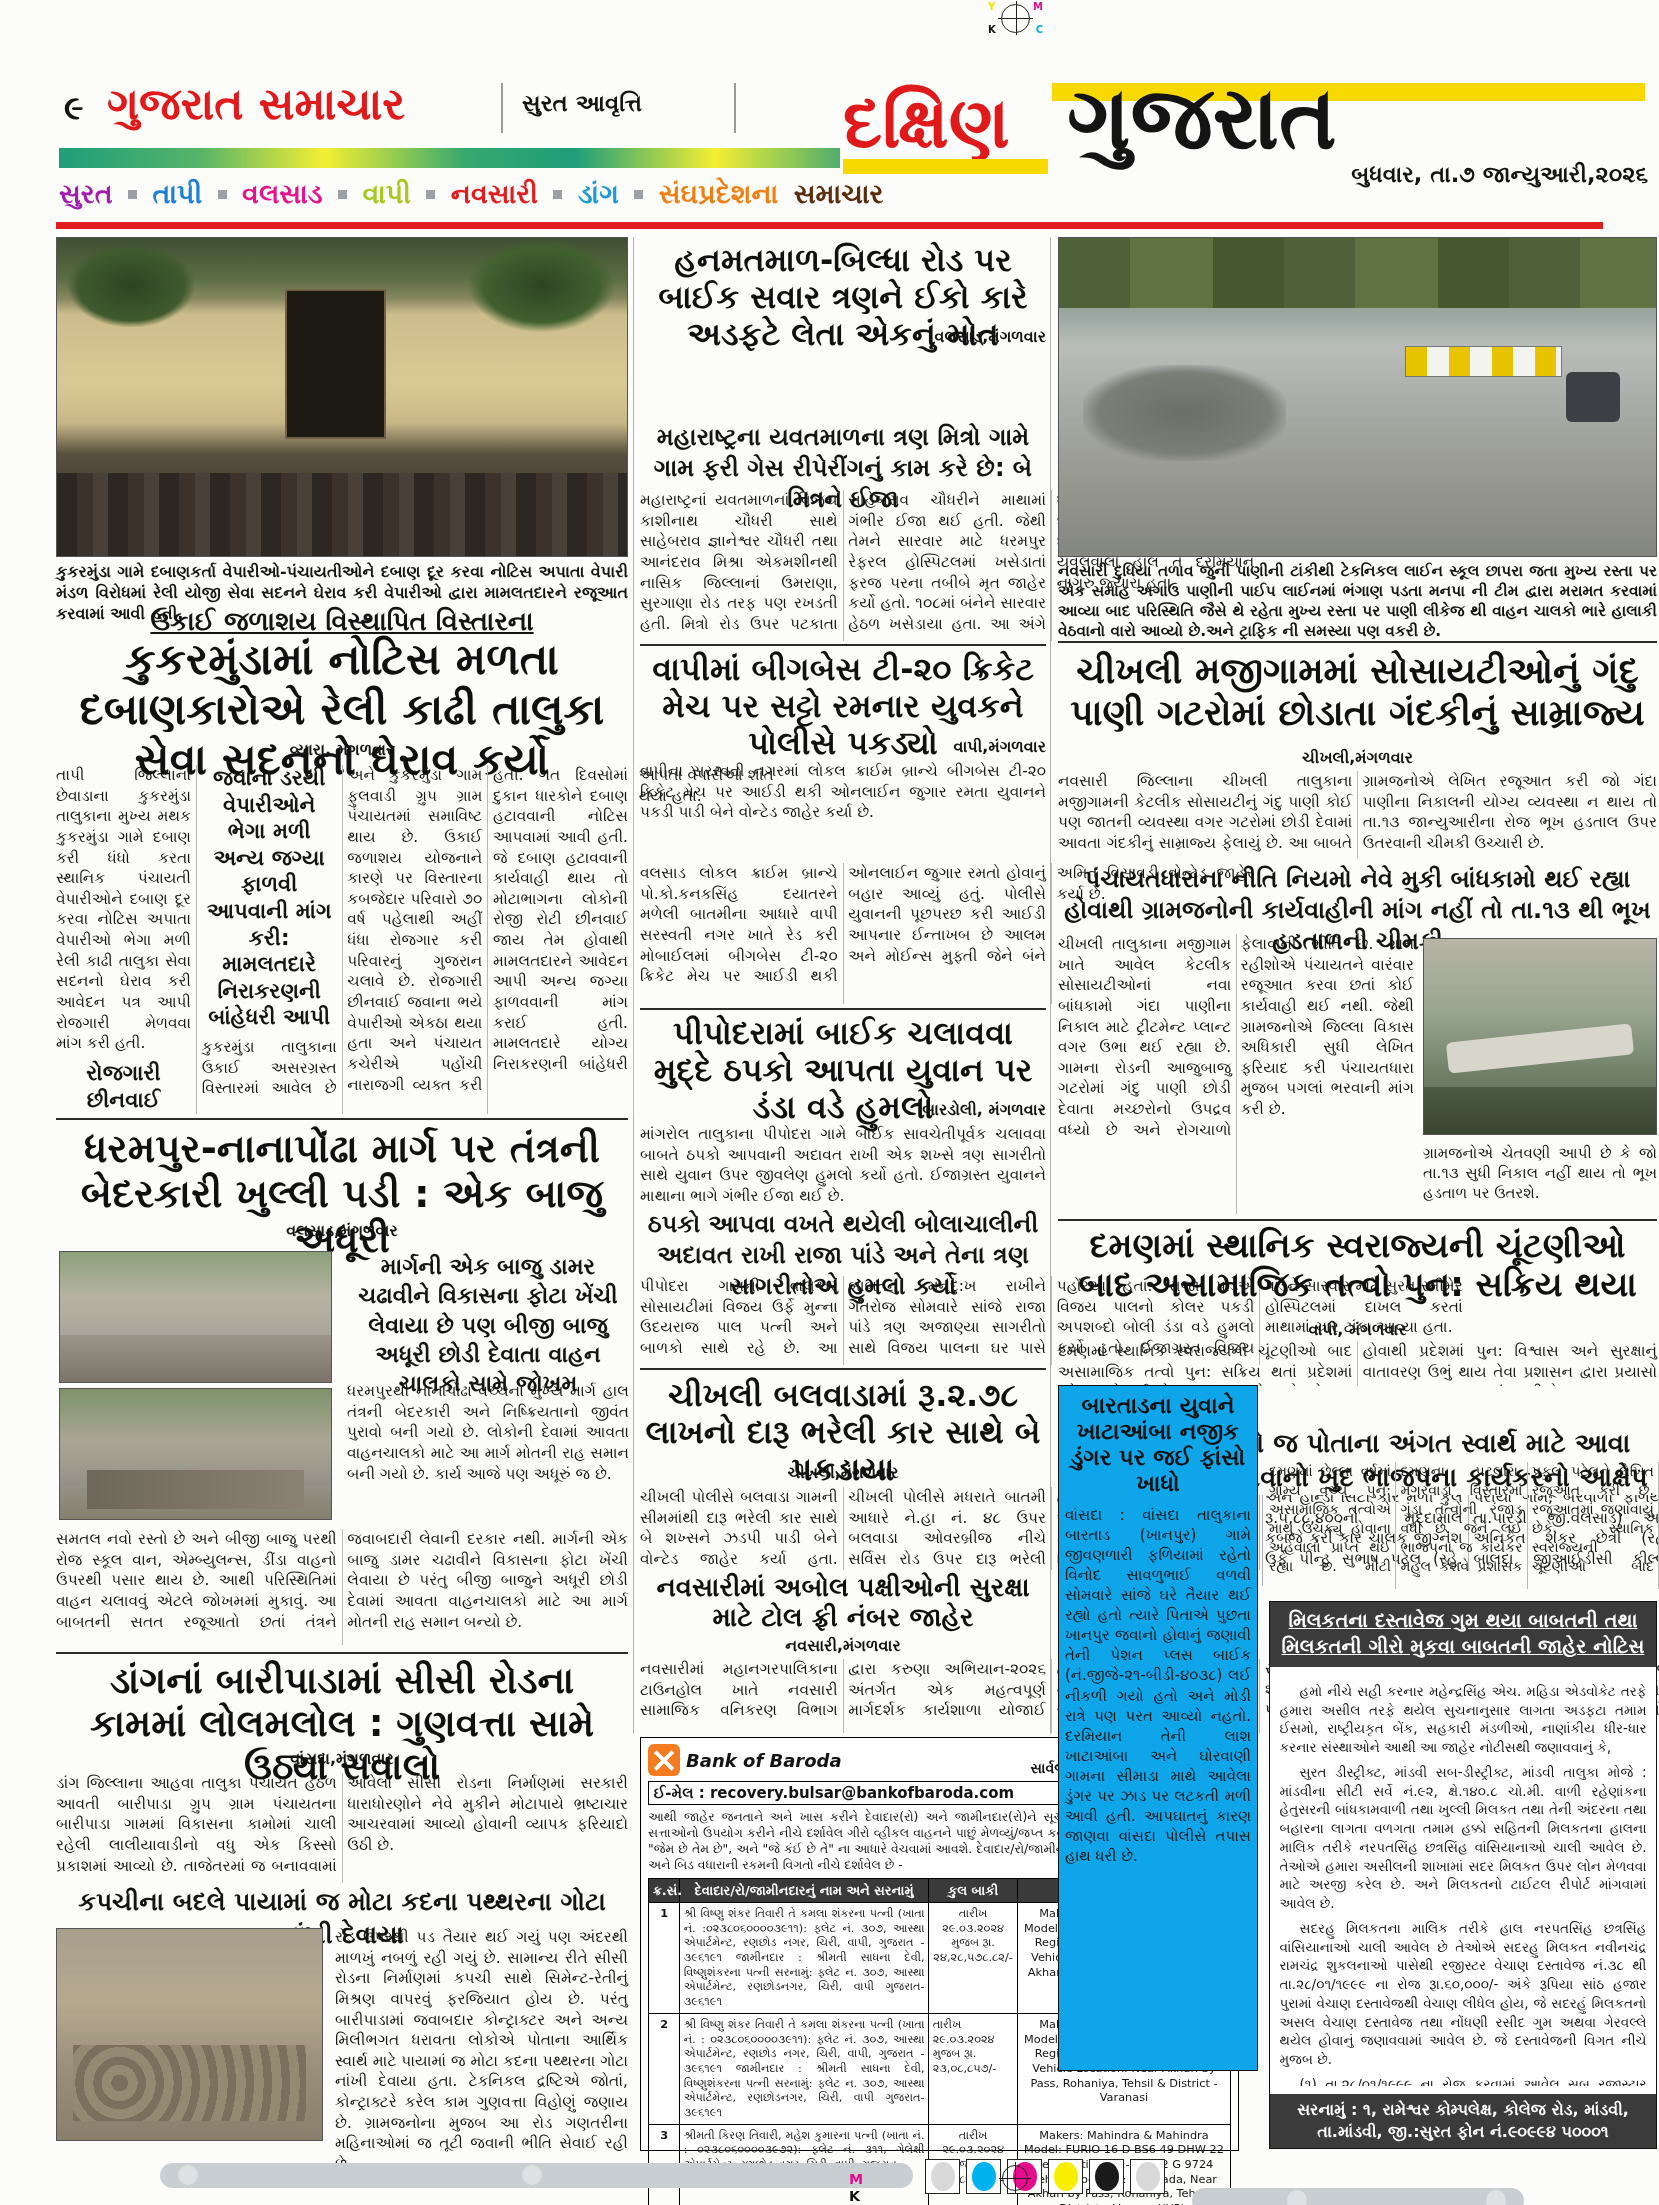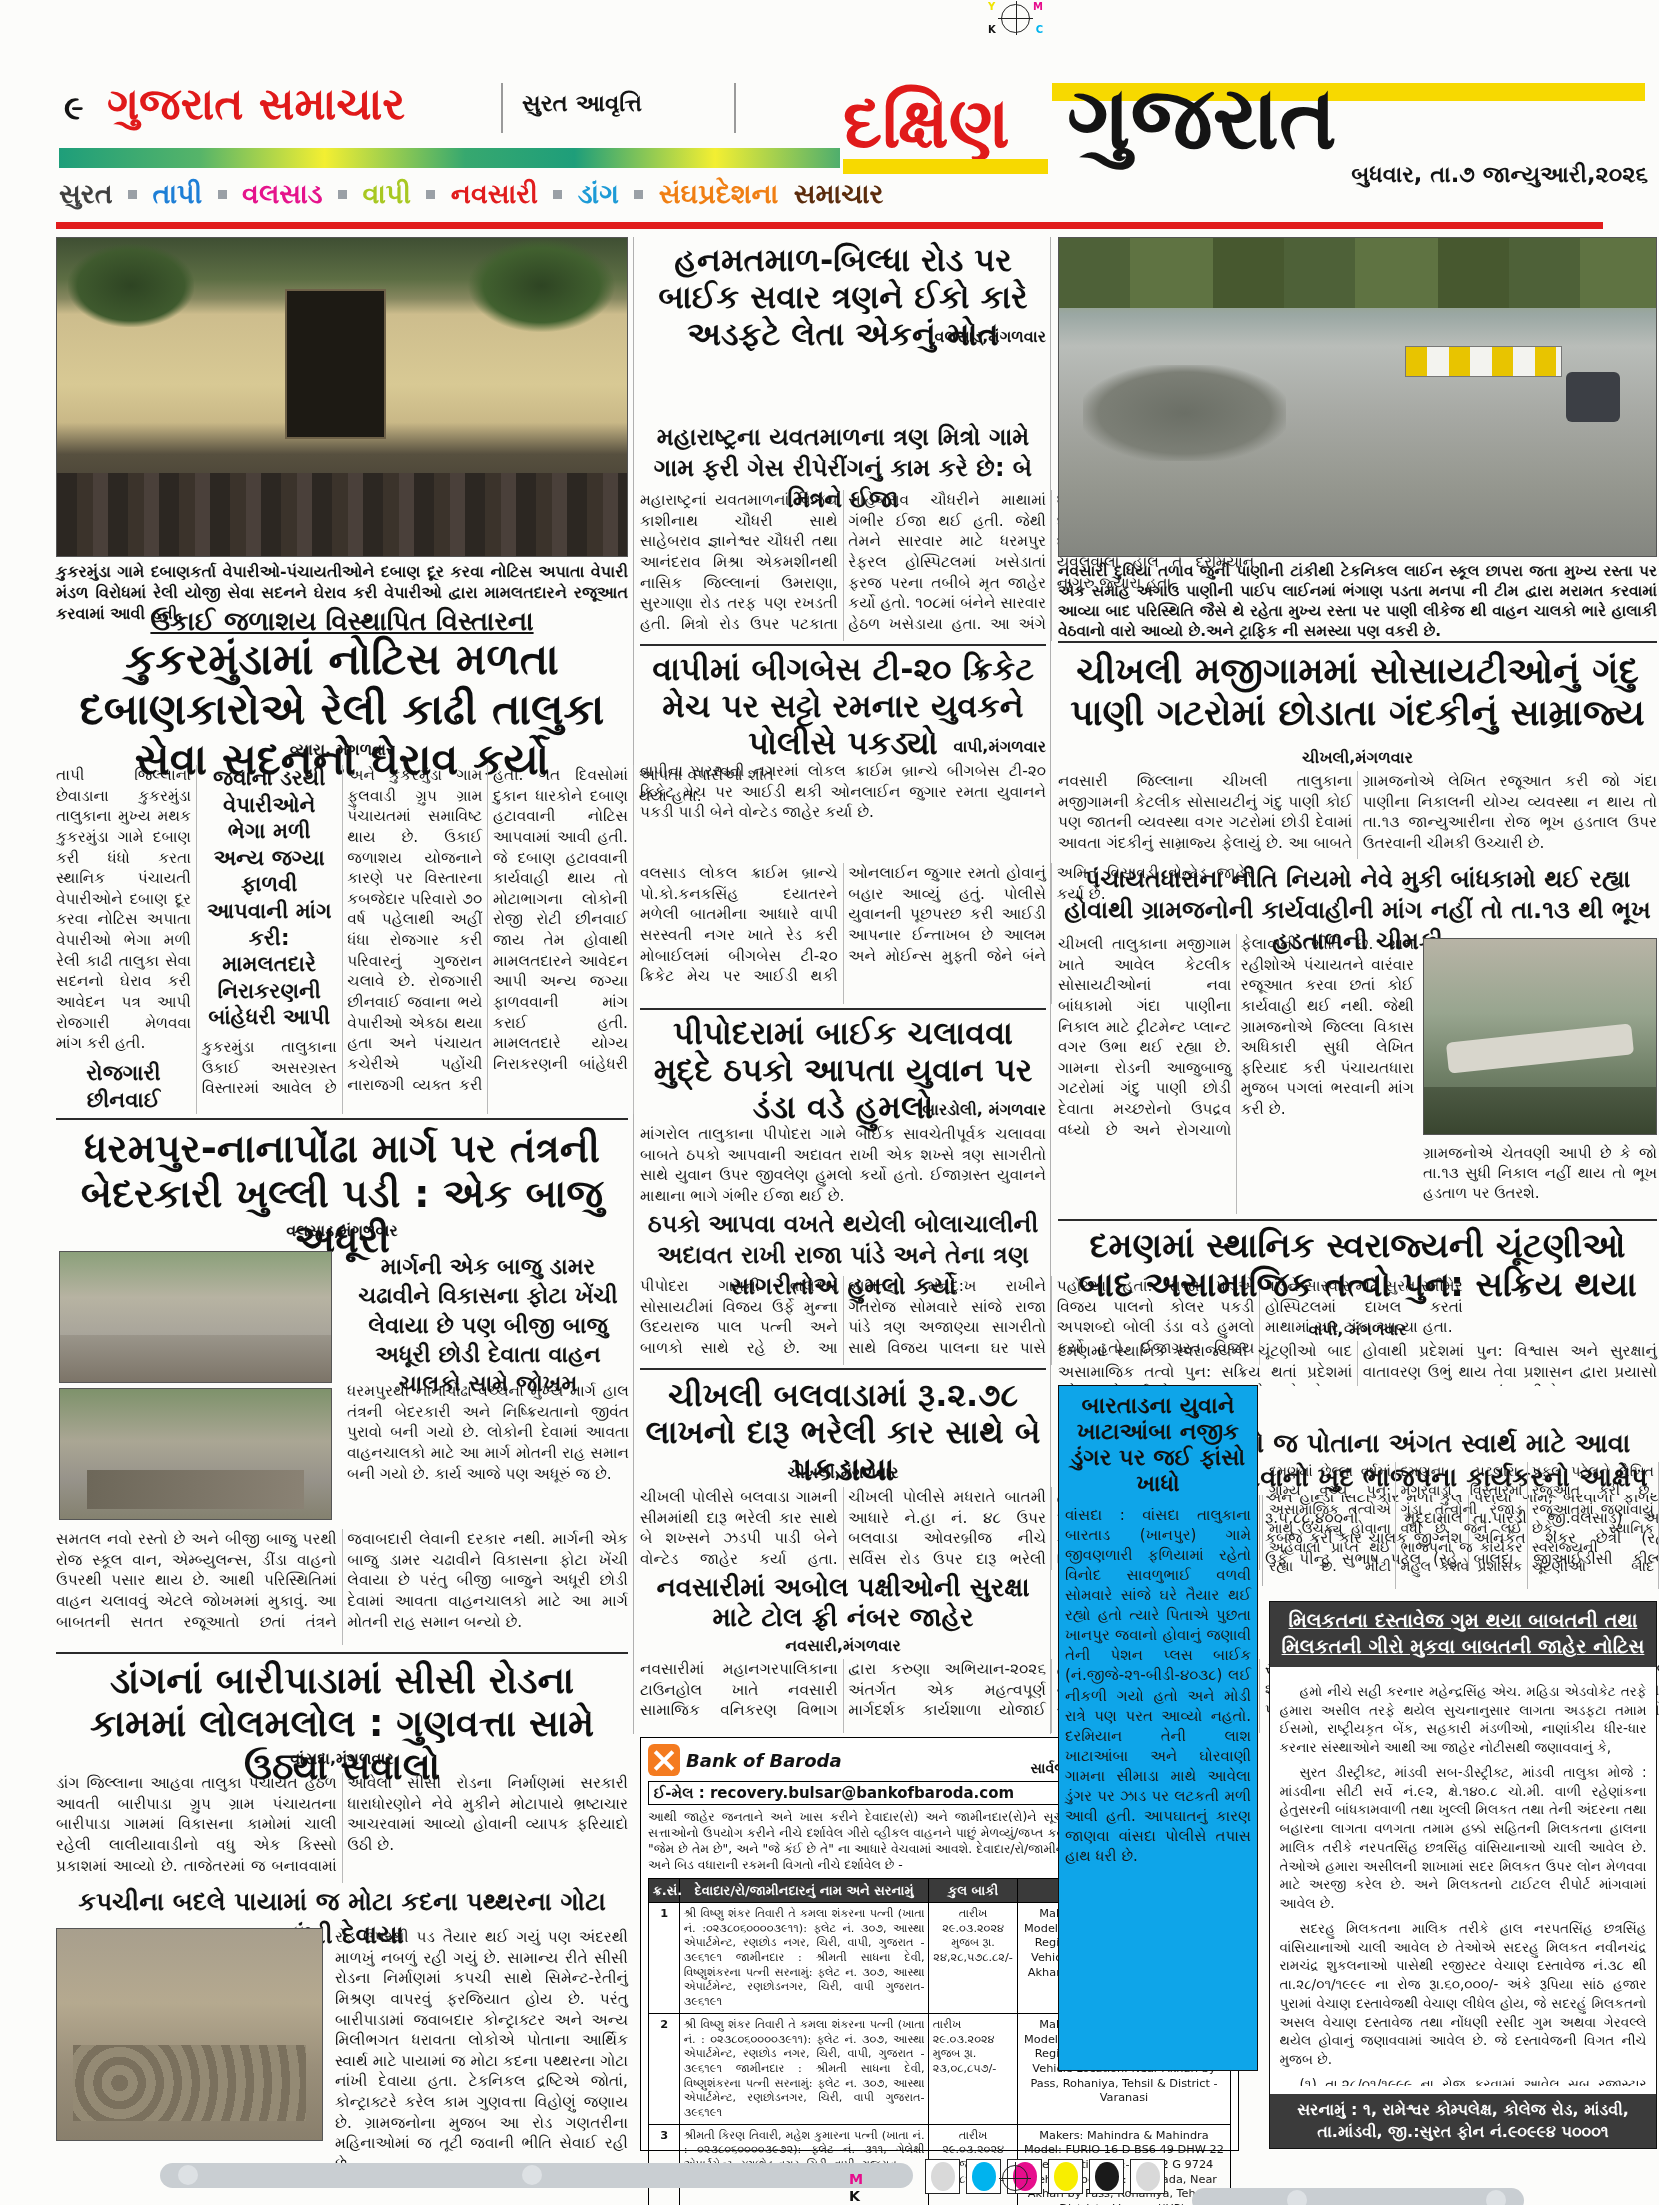--- a/index.html
+++ b/index.html
@@ -74,21 +74,21 @@
 
   <div class="abs ybar" style="left:1052px;top:83px;width:593px;height:18px;"></div>
   <div class="abs" style="left:843px;top:88px;font-size:70px;font-weight:bold;color:#e01a1a;line-height:1;">દક્ષિણ</div>
   <div class="abs" style="left:1067px;top:75px;font-size:87px;font-weight:bold;line-height:1;">ગુજરાત</div>
   <div class="abs ybar" style="left:843px;top:159px;width:205px;height:15.4px;"></div>
   <div class="abs" style="left:1126px;top:161px;width:522px;text-align:right;font-size:22.5px;font-weight:bold;">બુધવાર, તા.૭ જાન્યુઆરી,૨૦૨૬</div>
 
   <div class="abs greenbar" style="left:59px;top:148px;width:781px;height:20px;"></div>
 
   <div class="abs navrow" style="left:59px;top:178px;width:984px;">
-    <span style="color:#404040">સુરત</span>
+    <span style="color:#a21caf">સુરત</span>
       <span class="navsq"></span>
     <span style="color:#1e7fd6">તાપી</span>
       <span class="navsq"></span>
     <span style="color:#e5148c">વલસાડ</span>
       <span class="navsq"></span>
     <span style="color:#a8c822">વાપી</span>
       <span class="navsq"></span>
     <span style="color:#e11d1d">નવસારી</span>
       <span class="navsq"></span>
     <span style="color:#1e9bd6">ડાંગ</span>

